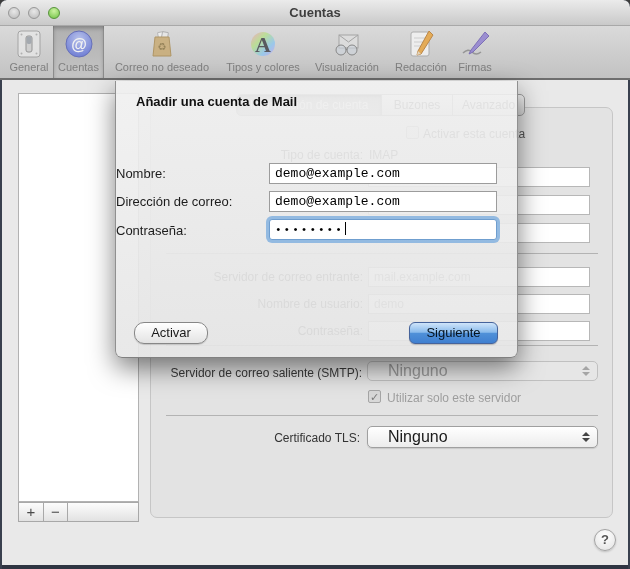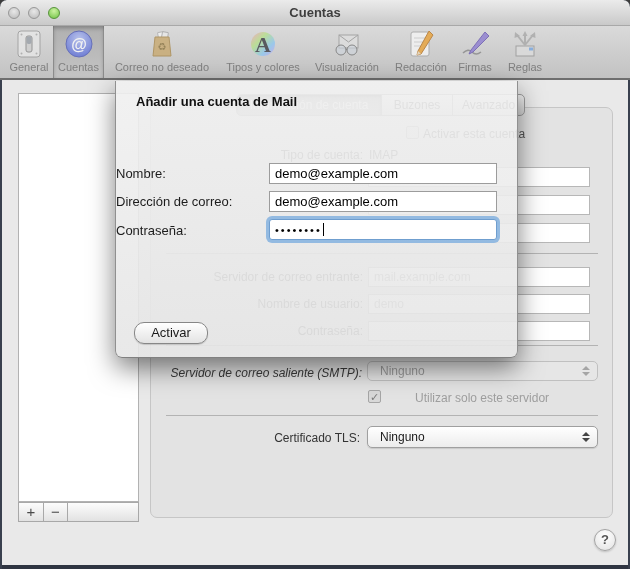--- a/index.html
+++ b/index.html
@@ -45,21 +45,21 @@
   .tab.selected{background:linear-gradient(#a6a6a6,#bdbdbd);color:#f4f4f4;
                 box-shadow:inset 0 2px 3px rgba(0,0,0,.3);}
   .bglabel{position:absolute;font-size:12px;color:#555;white-space:nowrap;}
   .bglabel.right{width:210px;text-align:right;}
   .bgfield{position:absolute;width:222px;height:20px;background:#fff;border:1px solid #b7b7b7;
            font-size:12px;color:#9a9a9a;line-height:18px;padding-left:5px;}
   .divider{position:absolute;left:166px;width:432px;height:1px;background:#b3b3b3;}
   .cb{position:absolute;width:13px;height:13px;border:1px solid #a5a5a5;background:#ddd;border-radius:2px;
       font-size:11px;line-height:12px;text-align:center;color:#7a7a7a;}
   .popup{position:absolute;height:20px;border-radius:5px;display:flex;align-items:center;
-         padding-left:12px;font-size:12px;}
+         padding-left:20px;font-size:16px;}
   .popup.disabled{background:#e6e6e6;border:1px solid #c0c0c0;color:#9b9b9b;}
   .popup.enabled{background:linear-gradient(#fff,#ececec);border:1px solid #9f9f9f;color:#1a1a1a;
                  box-shadow:0 1px 1px rgba(0,0,0,.12);}
   .popup .ptext{flex:1;}
   .stepper{width:16px;display:flex;flex-direction:column;align-items:center;gap:2px;margin-right:3px;}
   .stepper i{display:block;width:0;height:0;border-left:4px solid transparent;border-right:4px solid transparent;}
   .stepper .up{border-bottom:4px solid #777;}
   .stepper .dn{border-top:4px solid #777;}
   .popup.disabled .stepper .up{border-bottom-color:#a5a5a5;}
   .popup.disabled .stepper .dn{border-top-color:#a5a5a5;}
@@ -70,21 +70,21 @@
   
   .sheet{position:absolute;left:115px;top:81px;width:403px;height:277px;
          background:linear-gradient(rgba(240,240,240,.90),rgba(230,230,230,.90));
          border-left:1px solid #909090;border-right:1px solid #909090;border-bottom:1px solid #808080;
          border-radius:0 0 7px 7px;
          box-shadow:0 10px 26px rgba(0,0,0,.5);}
   .sheet-title{position:absolute;left:20px;top:13px;font-size:13px;font-weight:700;color:#101010;white-space:nowrap;}
   .sheet-intro{position:absolute;left:42px;top:46px;font-size:13px;color:#1c1c1c;white-space:nowrap;}
   .slabel{position:absolute;left:0;width:148px;text-align:left;font-size:13px;color:#1c1c1c;white-space:nowrap;}
   .sfield{position:absolute;left:153px;width:228px;height:21px;background:#fff;border:1px solid #9c9c9c;
-          font-size:13px;color:#000;line-height:19px;padding:0 0 0 5px;font-family:Liberation Sans, sans-serif;}
+          font-size:13px;color:#000;line-height:19px;padding:0 0 0 5px;font-family:Liberation Mono, monospace;}
   .sfield.focused{border:1px solid #6f9ecf;border-radius:3px;
                   box-shadow:0 0 0 3px rgba(137,181,224,.9);}
   .bullets{font-size:11px;letter-spacing:2px;line-height:19px;}
   .caret{display:inline-block;width:1px;height:13px;background:#000;vertical-align:-2px;margin-left:1px;}
   .btn{position:absolute;top:241px;height:22px;text-align:center;line-height:20px;font-size:13px;color:#1a1a1a;}
   .btn.cancel{left:18px;width:74px;border-radius:10px;border:1px solid #878787;
               background:linear-gradient(#fff,#e3e3e3);box-shadow:0 1px 1px rgba(0,0,0,.15);}
   .btn.next{left:293px;width:89px;border-radius:6px;border:1px solid #45639b;color:#06131f;
             background:linear-gradient(#cfe4fa 0%,#8abbec 46%,#4f90d8 52%,#3f7fd0 100%);
             box-shadow:0 1px 1px rgba(0,0,0,.2);}
@@ -172,31 +172,20 @@
       </svg>
       <span class="tlabel">Redacción</span>
     </div>
     <div class="titem" style="left:453px;width:44px;">
       <svg class="ticon" viewBox="0 0 32 32">
         <path d="M4 25 Q9 20 13 24 T22 24" fill="none" stroke="#8a8a8a" stroke-width="1.5"></path>
         <polygon points="26,4 30,8 14,24 10,26 12,22" fill="#8f7fd0" stroke="#6a5ab0"></polygon>
       </svg>
       <span class="tlabel">Firmas</span>
     </div>
-    <div class="titem" style="left:499px;width:52px;">
-      <svg class="ticon" viewBox="0 0 32 32">
-        <path d="M16 17 L16 6 M16 17 L8 7 M16 17 L24 7" stroke="#a9a9a9" stroke-width="2" fill="none"></path>
-        <polygon points="16,3 13.5,8 18.5,8" fill="#a9a9a9"></polygon>
-        <polygon points="6,4 5.5,10 11,8" fill="#a9a9a9"></polygon>
-        <polygon points="26,4 21,8 26.5,10" fill="#a9a9a9"></polygon>
-        <rect x="7" y="18" width="18" height="10" fill="#dcdcdc" stroke="#979797"></rect>
-        <rect x="20" y="19.5" width="4" height="3" fill="#7aa7e0"></rect>
-      </svg>
-      <span class="tlabel">Reglas</span>
-    </div>
   </div>
 
   <div class="sidebar-list"></div>
   <div class="sidebar-controls">
     <div class="seg plus">+</div>
     <div class="seg minus">−</div>
     <div class="seg fill"></div>
   </div>
 
   <div class="pane"></div>
@@ -223,31 +212,31 @@
   <div class="bgfield" style="left:368px;top:267px;"><span>mail.example.com</span></div>
 
   <span class="bglabel right" style="left:153px;top:297px;">Nombre de usuario:</span>
   <div class="bgfield" style="left:368px;top:294px;"><span>demo</span></div>
 
   <span class="bglabel right" style="left:153px;top:324px;">Contraseña:</span>
   <div class="bgfield" style="left:368px;top:321px;"></div>
 
   <div class="divider" style="top:345px;"></div>
 
-  <span class="bglabel right" style="left:138px;top:366px;width:224px;color:#3a3a3a;font-style:italic;">Servidor de correo saliente (SMTP):</span>
+  <span class="bglabel right" style="left:138px;top:366px;width:224px;color:#3a3a3a;">Servidor de correo saliente (SMTP):</span>
   <div class="popup disabled" style="left:367px;top:361px;width:231px;">
     <span class="ptext">Ninguno</span>
     <span class="stepper">
         <i class="up"></i>
         <i class="dn"></i>
       </span>
   </div>
 
   <span class="cb" style="left:368px;top:390px;background:#d8d8d8;"><span>✓</span></span>
-  <span class="bglabel" style="left:387px;top:391px;color:#9e9e9e;margin-left:28px;">Utilizar solo este servidor</span>
+  <span class="bglabel" style="left:387px;top:391px;color:#9e9e9e;">Utilizar solo este servidor</span>
 
   <div class="divider" style="top:415px;"></div>
 
   <span class="bglabel right" style="left:150px;top:431px;color:#333;">Certificado TLS:</span>
   <div class="popup enabled" style="left:367px;top:426px;width:231px;height:22px;">
     <span class="ptext">Ninguno</span>
     <span class="stepper">
         <i class="up" style="border-bottom-color:#444;"></i>
         <i class="dn" style="border-top-color:#444;"></i>
       </span>
@@ -261,15 +250,16 @@
     <span class="slabel" style="top:85px;">Nombre:</span>
     <input class="sfield" style="top: 82px;" value="demo@example.com">
 
     <span class="slabel" style="top:113px;">Dirección de correo:</span>
     <input class="sfield" style="top: 110px;" value="demo@example.com">
 
     <span class="slabel" style="top:142px;">Contraseña:</span>
     <div class="sfield focused" style="top:138px;"><span class="bullets">••••••••</span><span class="caret"></span></div>
 
     <div class="btn cancel">Activar</div>
+    <div class="btn next">Siguiente</div>
   </div>
 
 </div>
 
 </body></html>

